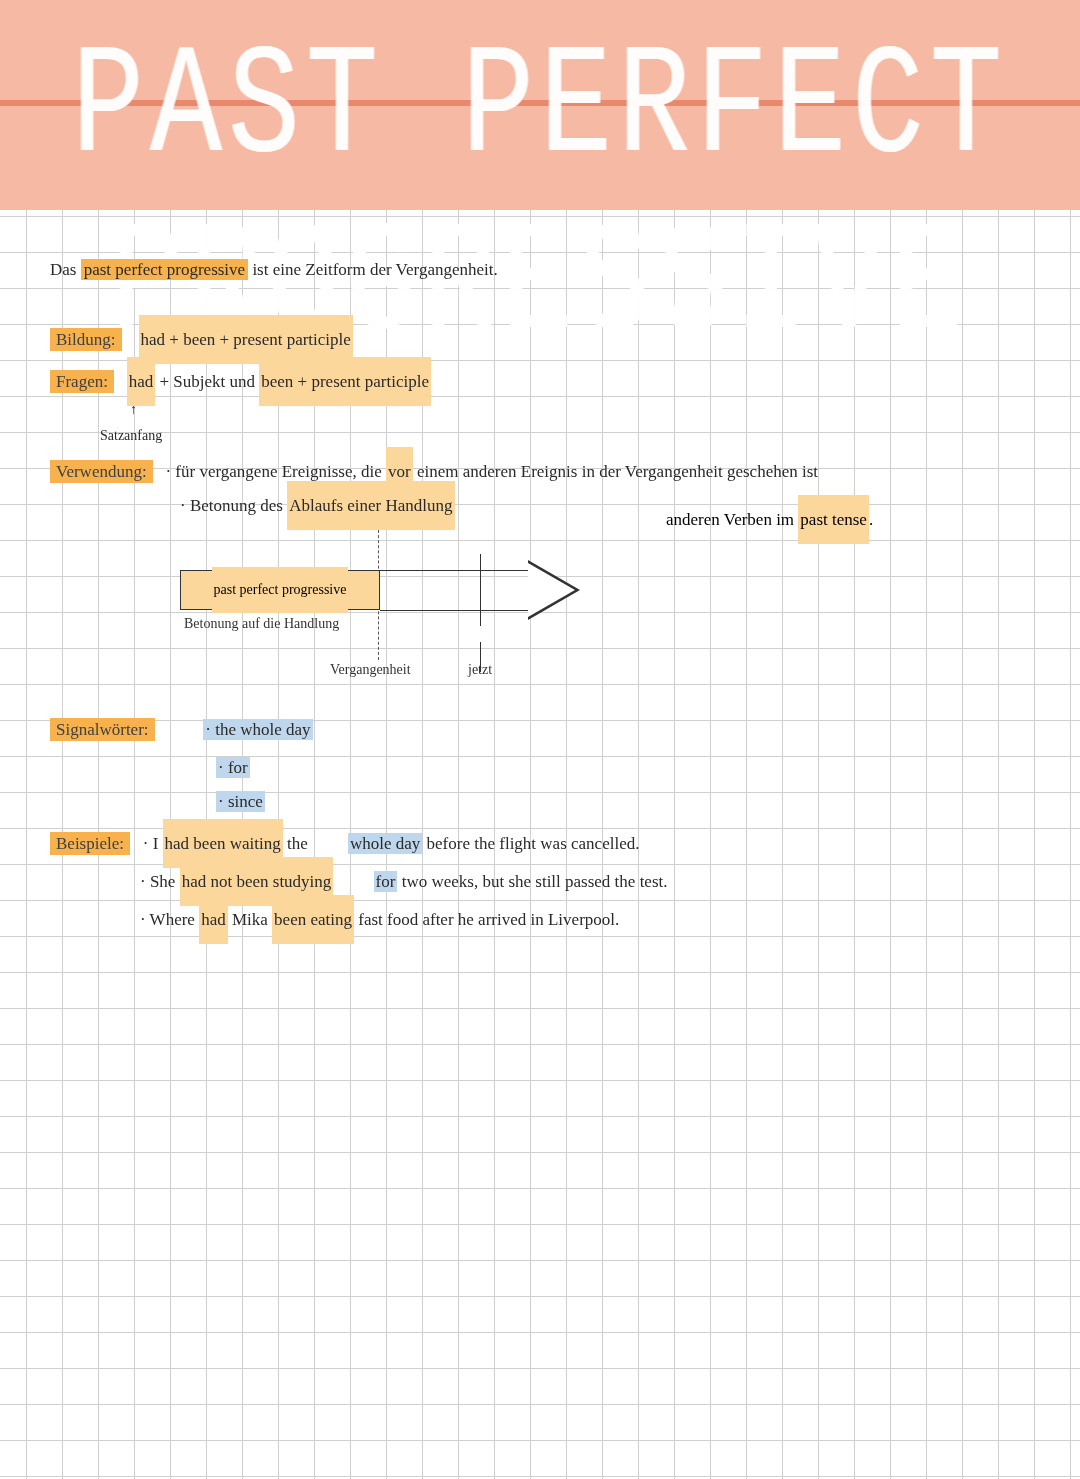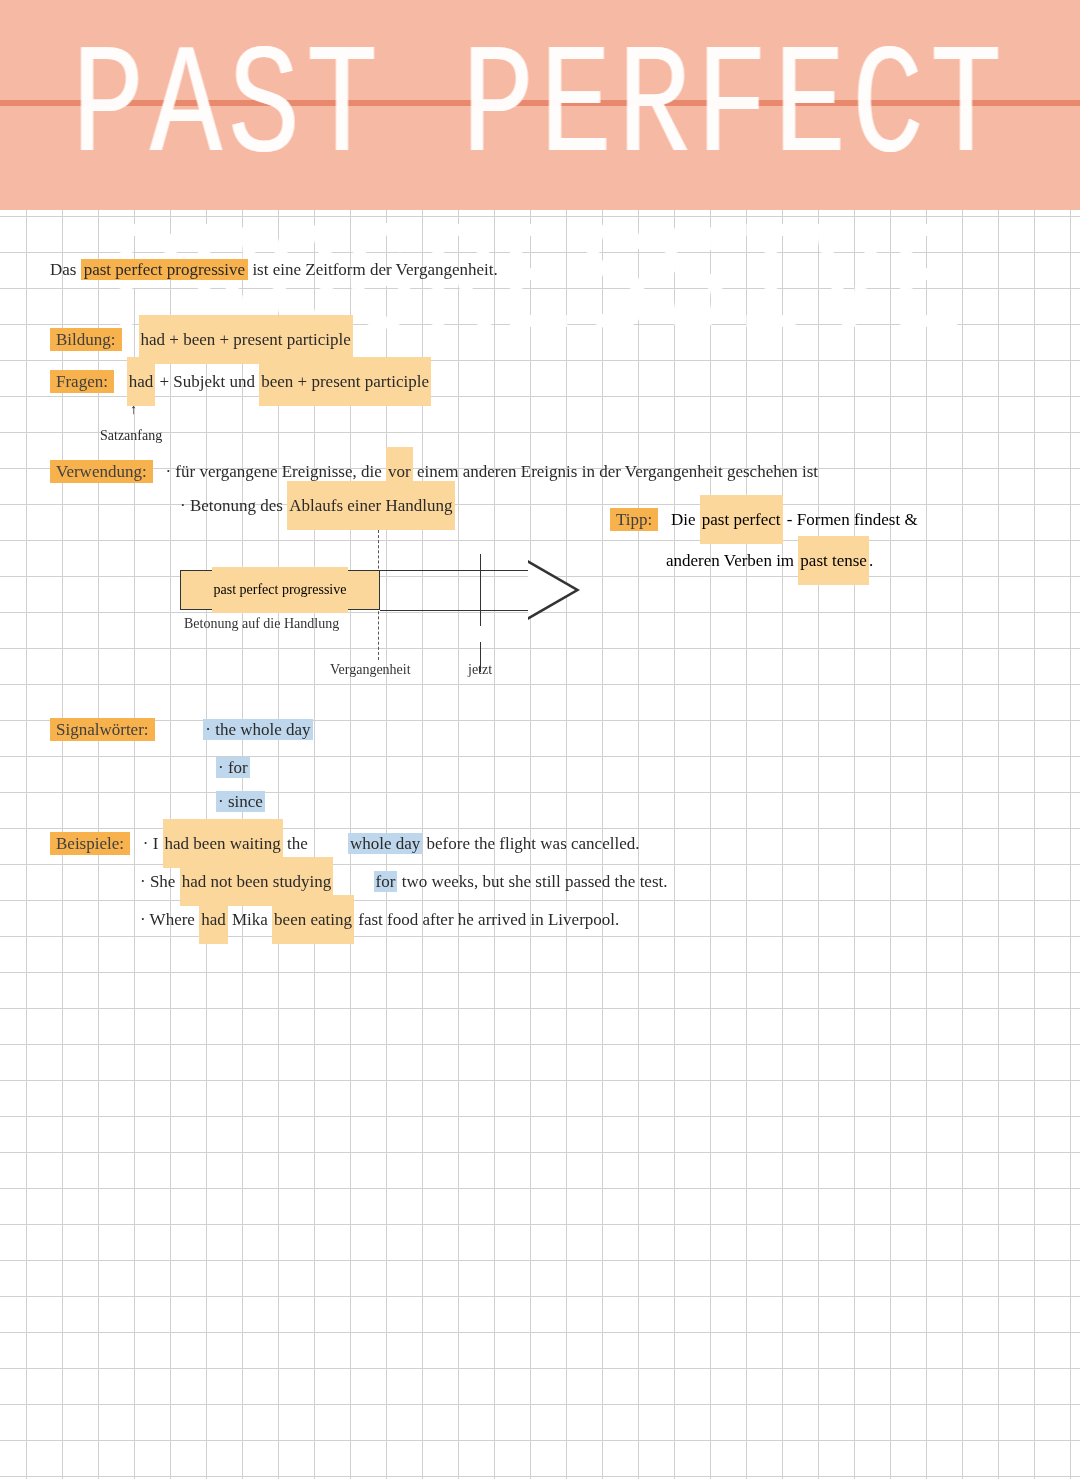--- a/index.html
+++ b/index.html
@@ -224,21 +224,16 @@
   <div class="line indent1" style="margin-top:18px">
     <span>· She </span><span class="hl-orange-light">had not been studying</span><span> </span><span class="hl-blue">for</span><span> two weeks, but she still passed the test.</span>
   </div>
   <div class="line indent1" style="margin-top:18px">
     <span>· Where </span><span class="hl-orange-light">had</span><span> Mika </span><span class="hl-orange-light">been eating</span><span> fast food after he arrived in Liverpool.</span>
   </div>
 
 </div>
 
 <div class="tipp">
-  <div>
-    <span class="section-label">Tipp:</span>
-    &nbsp;
-    <span>Die </span><span class="hl-orange-light">past perfect</span><span> - Formen findest &amp;</span>
-  </div>
   <div style="padding-left:56px">
     <span>anderen Verben im </span><span class="hl-orange-light">past tense</span><span>.</span>
   </div>
 </div>
 
 </body></html>

